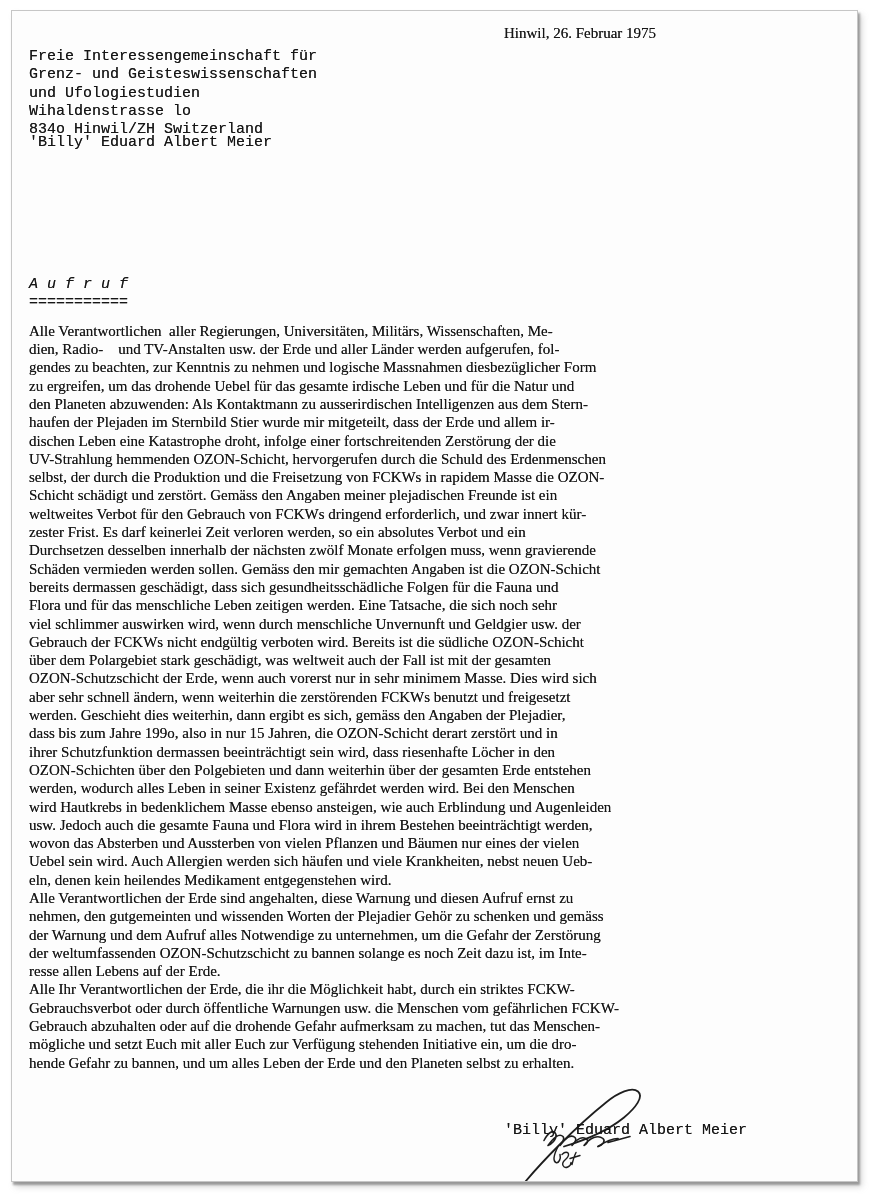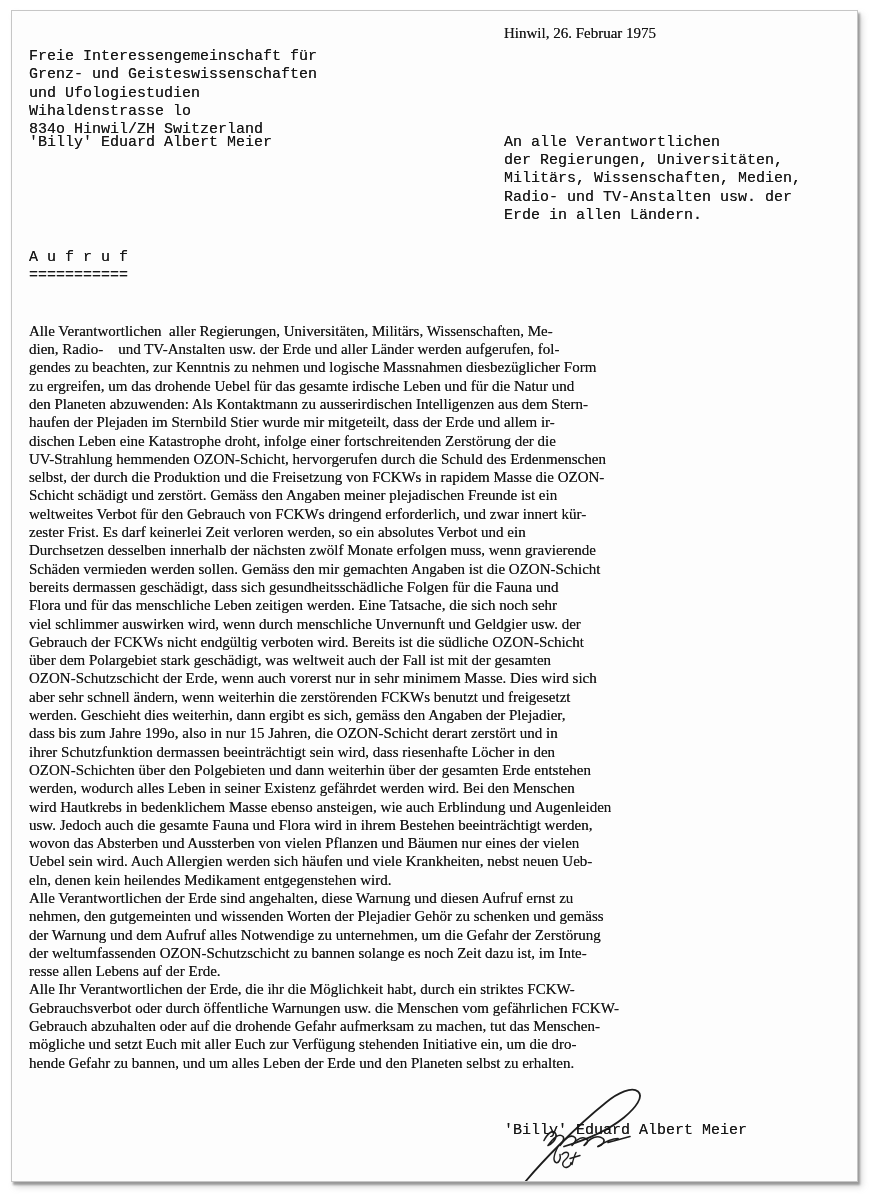--- a/index.html
+++ b/index.html
@@ -33,21 +33,21 @@
     font: 15px/18.3px "Liberation Mono", "DejaVu Sans Mono", monospace;
     color: #161616;
     white-space: pre;
     text-shadow: 0 0 0.5px rgba(22,22,22,0.75);
     letter-spacing: 0;
   }
   .sender      { left: 17px;  top: 13px; margin-top: 24px; }
   .dateline    { left: 492px; top: 13px; font-family: Liberation Serif, serif; }
   .author      { left: 17px;  top: 122.8px; }
   .recipient   { left: 492px; top: 122.8px; }
-  .heading     { left: 17px;  top: 238px; }
+  .heading     { left: 17px;  top: 265px; font-style: italic; }
   .body-text   { left: 17px;  top: 310.8px; font-family: Liberation Serif, serif; }
   .sig-typed   { left: 492px; top: 1110.8px; }
   .sig-scrawl  {
     position: absolute;
     left: 484px;
     top: 1062px;
     width: 200px;
     height: 118px;
   }
   .sig-scrawl path {
@@ -66,25 +66,20 @@
     <div class="tw sender">Freie Interessengemeinschaft für
 Grenz- und Geisteswissenschaften
 und Ufologiestudien
 Wihaldenstrasse lo
 834o Hinwil/ZH Switzerland</div>
 
     <div class="tw dateline">Hinwil, 26. Februar 1975</div>
 
     <div class="tw author">'Billy' Eduard Albert Meier</div>
 
-    <div class="tw recipient">An alle Verantwortlichen
-der Regierungen, Universitäten,
-Militärs, Wissenschaften, Medien,
-Radio- und TV-Anstalten usw. der
-Erde in allen Ländern.</div>
 
     <div class="tw heading"><span>A u f r u f</span>
 <span>===========</span></div>
 
     <div class="tw body-text">Alle Verantwortlichen  aller Regierungen, Universitäten, Militärs, Wissenschaften, Me-
 dien, Radio-    und TV-Anstalten usw. der Erde und aller Länder werden aufgerufen, fol-
 gendes zu beachten, zur Kenntnis zu nehmen und logische Massnahmen diesbezüglicher Form
 zu ergreifen, um das drohende Uebel für das gesamte irdische Leben und für die Natur und
 den Planeten abzuwenden: Als Kontaktmann zu ausserirdischen Intelligenzen aus dem Stern-
 haufen der Plejaden im Sternbild Stier wurde mir mitgeteilt, dass der Erde und allem ir-

